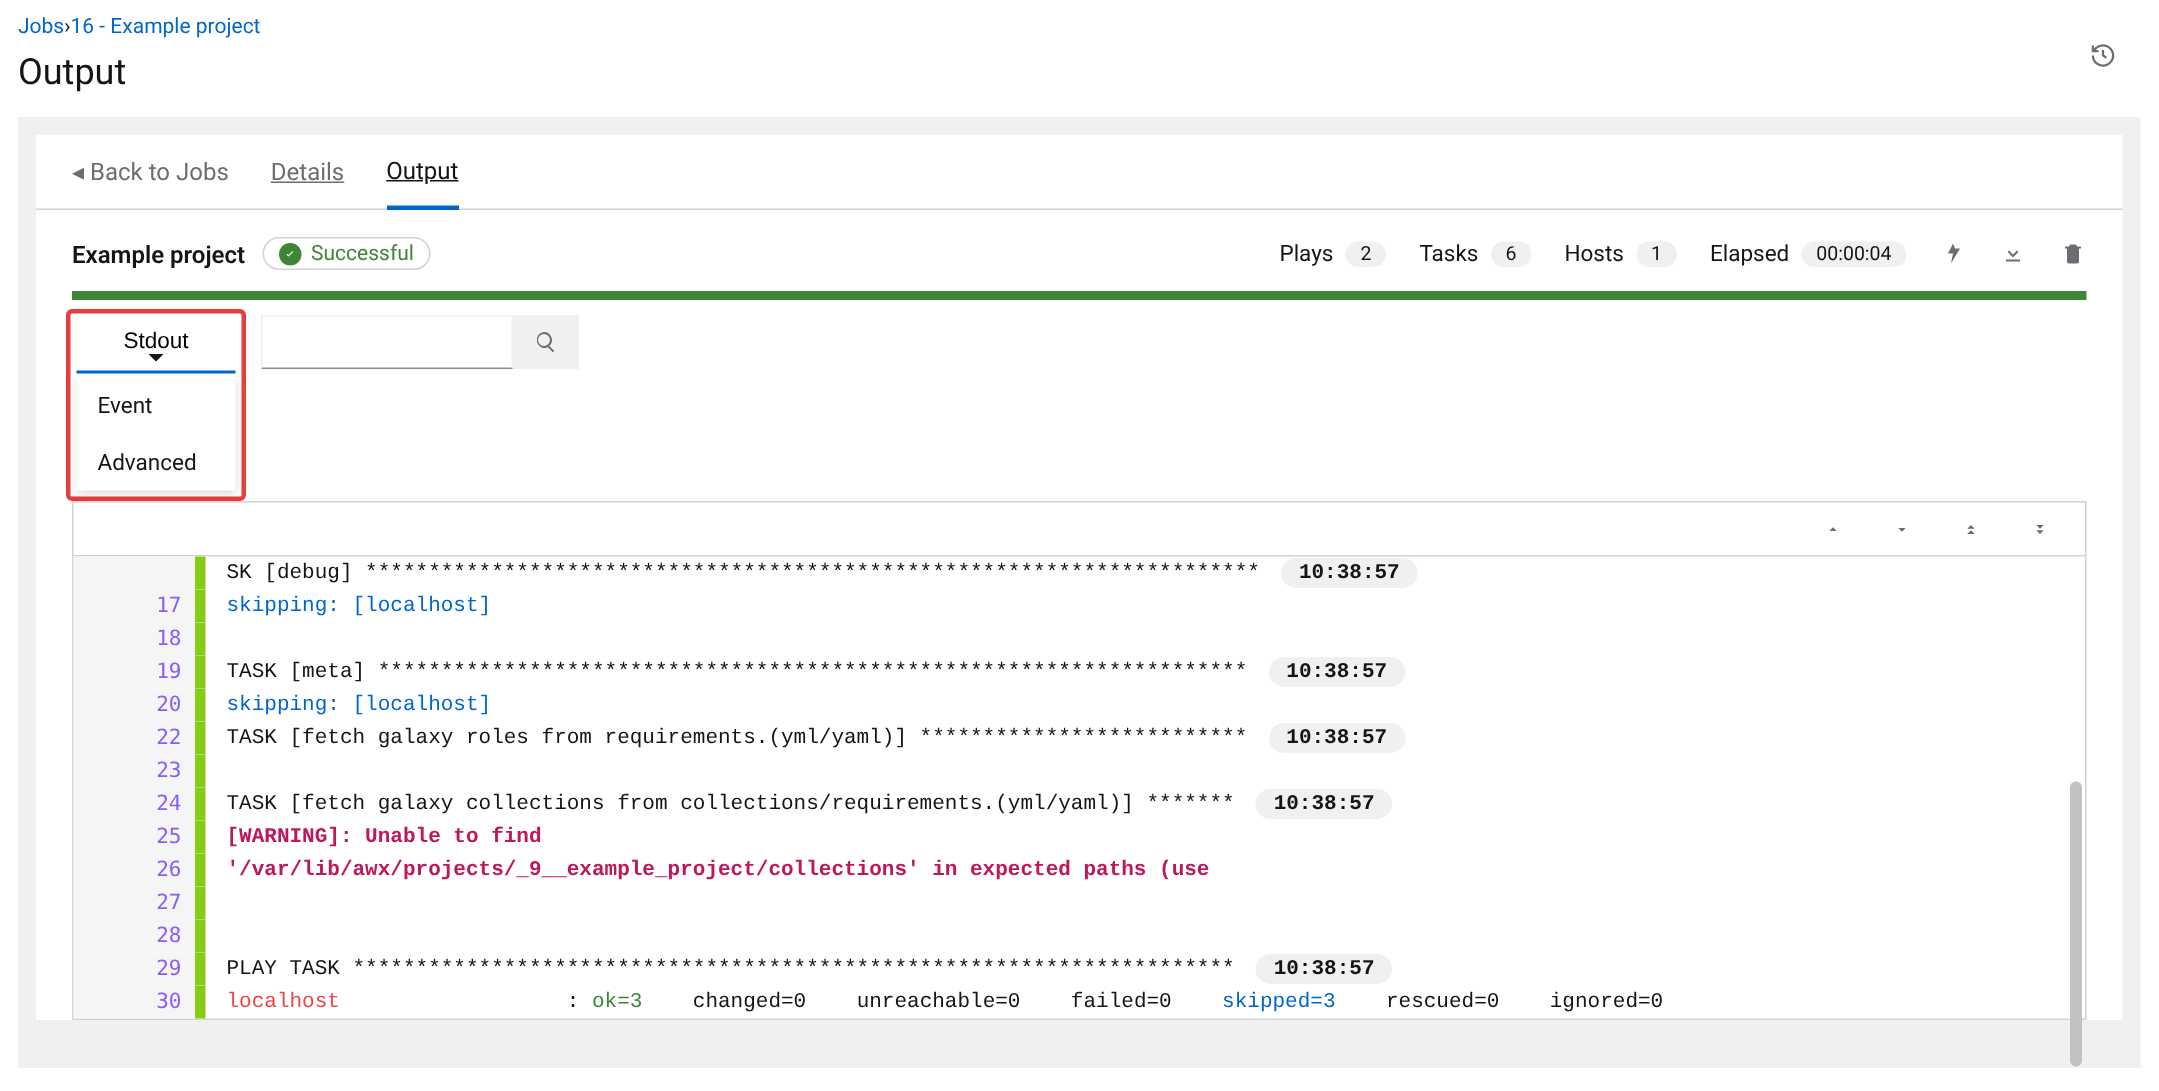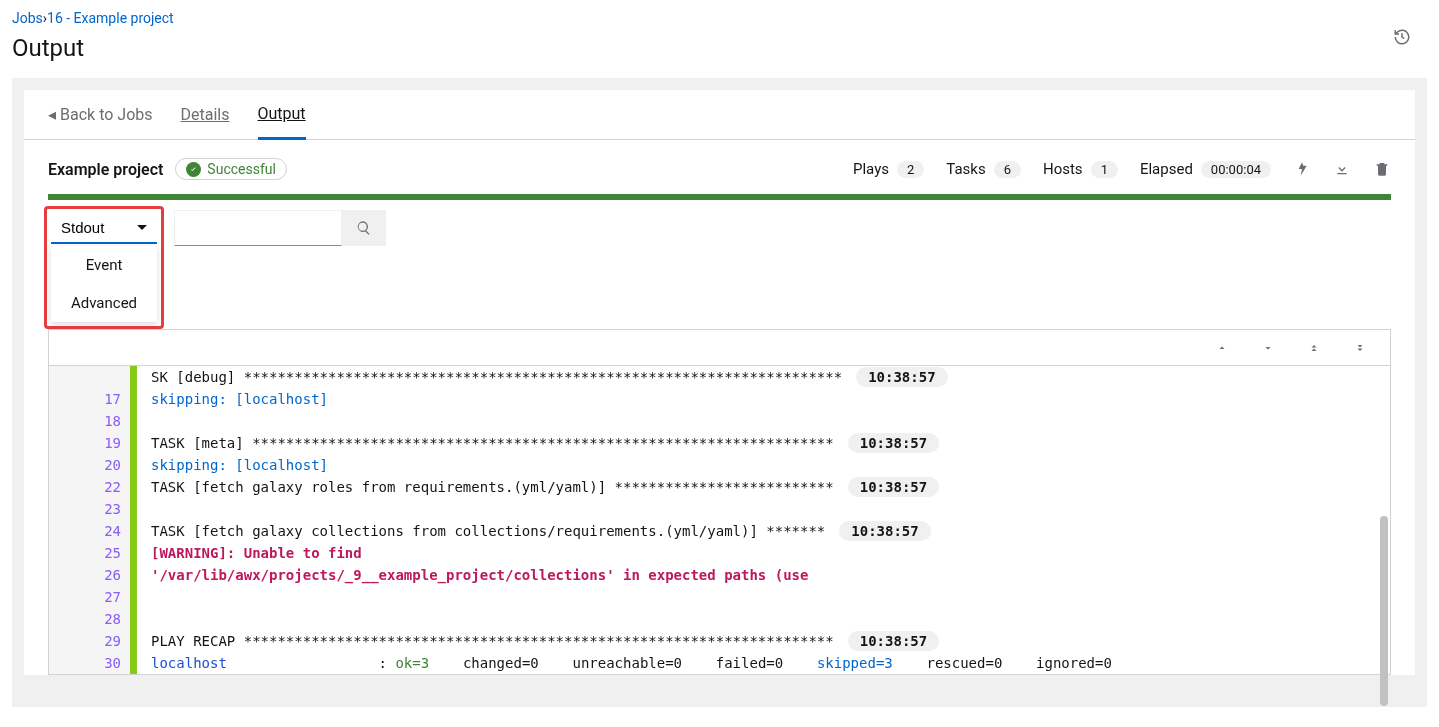--- a/index.html
+++ b/index.html
@@ -30,45 +30,45 @@
 
 .stats { margin-left: auto; display: flex; align-items: center; gap: 22px; }
 .stat { display: flex; align-items: center; gap: 8px; color: #151515; font-size: 15px; }
 .stat-badge { background: #f0f0f0; color: #151515; border-radius: 12px; padding: 1px 10px; font-size: 13px; }
 .icon-btn { color: #6a6e73; cursor: pointer; width: 18px; height: 18px; display: flex; align-items: center; justify-content: center; }
 
 .green-bar { height: 6px; background: #3e8635; margin: 0 24px; }
 
 .controls-row { display: flex; padding: 10px 24px 0 24px; align-items: flex-start; }
 .dropdown-wrap { position: relative; border: 3px solid #e53e3e; border-radius: 4px; padding: 4px 4px 4px 0; margin-left: -4px; margin-top: -4px; }
-.dropdown-toggle { display: flex; align-items: center; justify-content: space-between; width: 106px; padding: 6px 10px; border: none; border-bottom: 2px solid #0066cc; background: #fff; cursor: pointer; font-size: 15px; margin-left: 4px; }
+.dropdown-toggle { display: flex; align-items: center; justify-content: space-between; width: 106px; padding: 6px 10px; border: none; border-bottom: 2px solid #0066cc; background: #fff; cursor: pointer; font-size: 15px; margin-left: 4px; flex-direction: column; }
 .caret-down { width: 0; height: 0; border-left: 5px solid transparent; border-right: 5px solid transparent; border-top: 5px solid #151515; }
 .dropdown-menu { background: #fff; box-shadow: 0 2px 6px rgba(0,0,0,0.15); margin-top: 2px; margin-left: 4px; width: 106px; }
-.dropdown-item { padding: 10px 14px; cursor: pointer; font-size: 15px; text-align: center; }
+.dropdown-item { padding: 10px 14px; cursor: pointer; font-size: 15px; }
 
 .search-group { display: flex; margin-left: 10px; }
 .search-input { width: 168px; border: 1px solid #f0f0f0; border-bottom: 1px solid #8a8d90; padding: 6px 10px; font-size: 14px; }
 .search-btn { width: 44px; height: 36px; background: #f0f0f0; border: none; cursor: pointer; display: flex; align-items: center; justify-content: center; color: #6a6e73; }
 .output-ctrl-btn { color: #6a6e73; cursor: pointer; display:flex; align-items:center; }
 
 .output-body { margin: 0 24px 20px 24px; border: 1px solid #d2d2d2; border-top: 1px solid #d2d2d2; }
 .output-header-strip { height: 36px; border-bottom: 1px solid #d2d2d2; display:flex; justify-content:flex-end; align-items:center; padding-right: 24px; gap: 34px; }
 
 .output-lines { font-family: "Menlo", "Consolas", monospace; font-size: 14px; position: relative; }
 .line { display: flex; min-height: 22px; align-items: center; }
 .line-num { width: 88px; text-align: right; padding-right: 9px; background: #f5f5f5; border-right: 7px solid #84cc16; color: #8b5cf6; font-size: 14px; flex-shrink: 0; align-self: stretch; display:flex; align-items:center; justify-content:flex-end; }
-.line-content { padding-left: 14px; white-space: pre; flex: 1; display: flex; align-items: center; }
+.line-content { padding-left: 14px; white-space: pre; flex: 1; display: flex; align-items: center; font-family: Liberation Mono, monospace; }
 .time-badge { background: #f0f0f0; border-radius: 14px; padding: 2px 12px; font-weight: 600; margin-left: 14px; font-size: 14px; }
 
 .scroll-track { position: absolute; right: 2px; top: 0; bottom: 0; width: 8px; background: transparent; }
 .scroll-thumb { position: absolute; right: 0; width: 8px; background: #c1c1c1; border-radius: 4px; }
 
 .ansi-skip { color: #0066cc; }
 .ansi-warn { color: #be185d; font-weight: 600; }
-.ansi-host { color: #1d4ed8; }
+.ansi-host { color: #ef4444; }
 .ansi-ok { color: #3e8635; }
 </style>
 </head>
 <body>
 
 <div class="page-wrapper">
   <div class="breadcrumb-row">
     <div>
       <div class="breadcrumb">
         <a href="#">Jobs</a>
@@ -236,21 +236,21 @@
             </div>
             <div class="line">
               <div class="line-num">27</div>
             </div>
             <div class="line">
               <div class="line-num">28</div>
               <div class="line-content"><span></span></div>
             </div>
             <div class="line">
               <div class="line-num">29</div>
-              <div class="line-content"><span><span>PLAY RECAP **********************************************************************</span></span><span class="time-badge">10:38:57</span></div>
+              <div class="line-content"><span><span>PLAY TASK **********************************************************************</span></span><span class="time-badge">10:38:57</span></div>
             </div>
             <div class="line">
               <div class="line-num">30</div>
               <div class="line-content"><span><span class="ansi-host">localhost                  </span><span>: </span><span class="ansi-ok">ok=3   </span><span> changed=0    unreachable=0    failed=0    </span><span class="ansi-skip">skipped=3   </span><span> rescued=0    ignored=0</span></span></div>
             </div>
           </div>
       </div>
 
     </div>
   </div>

